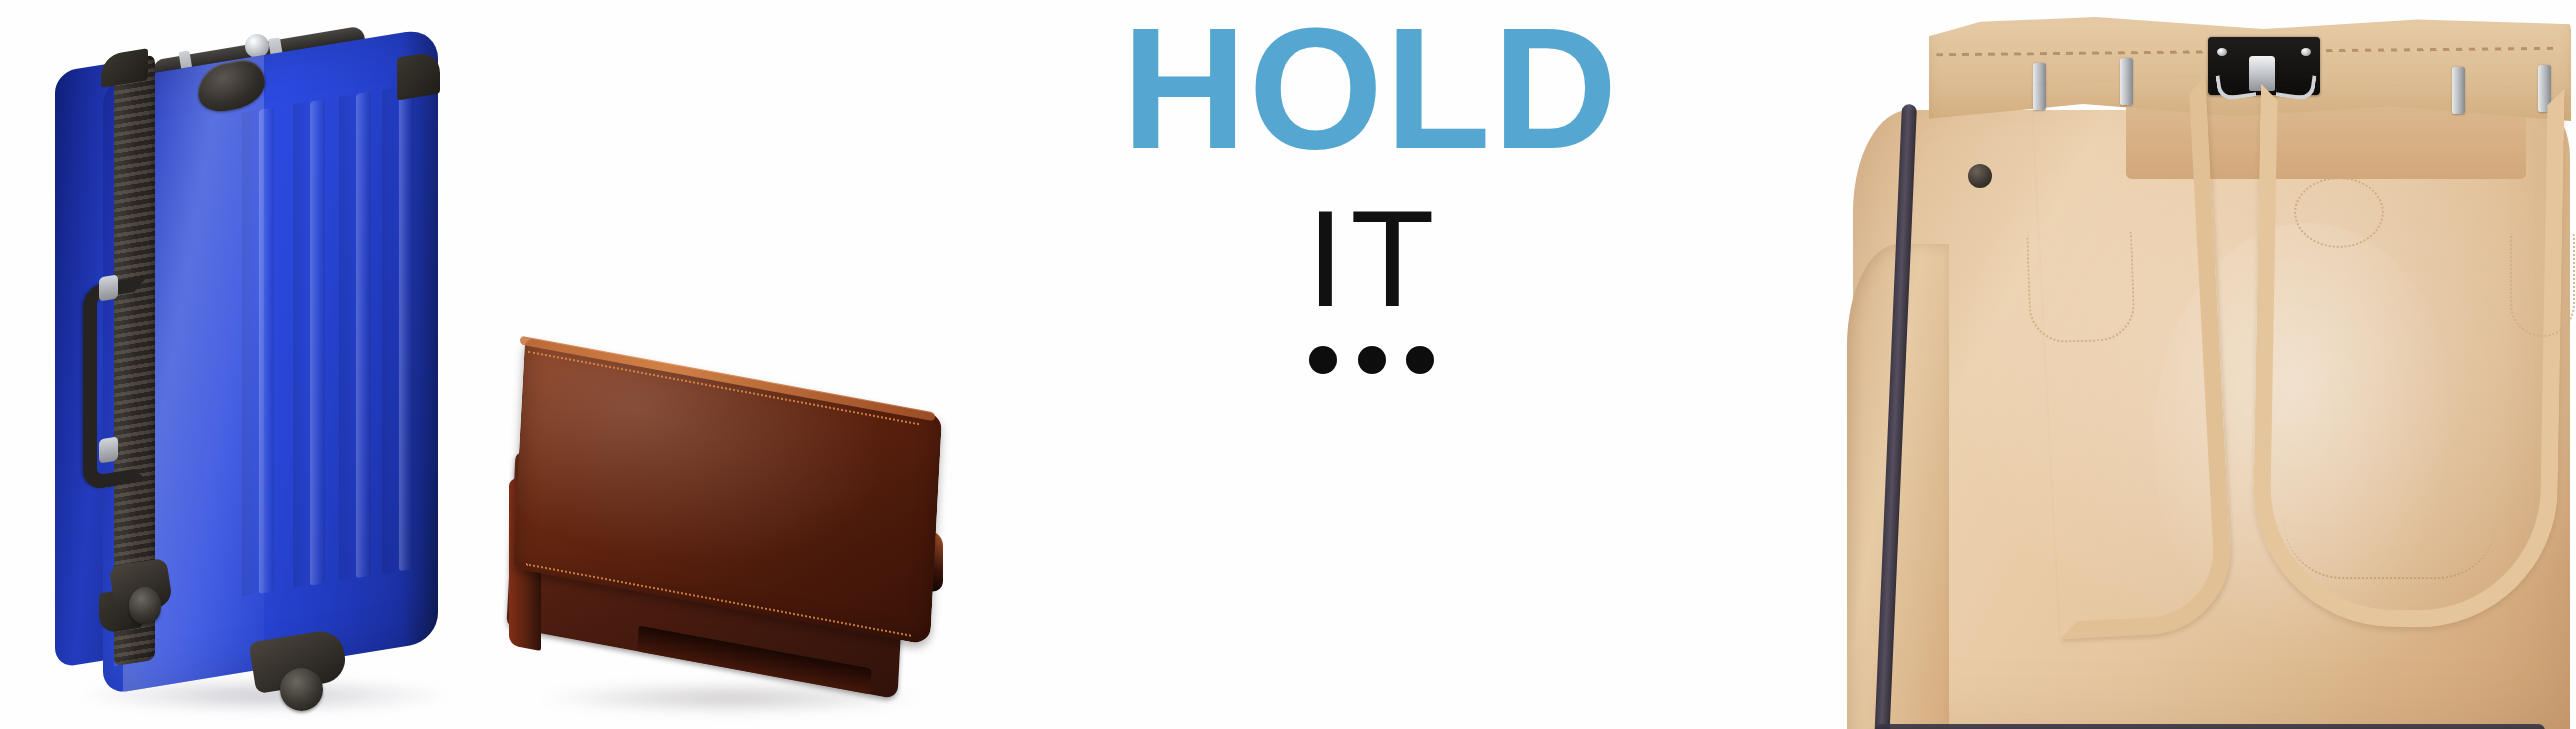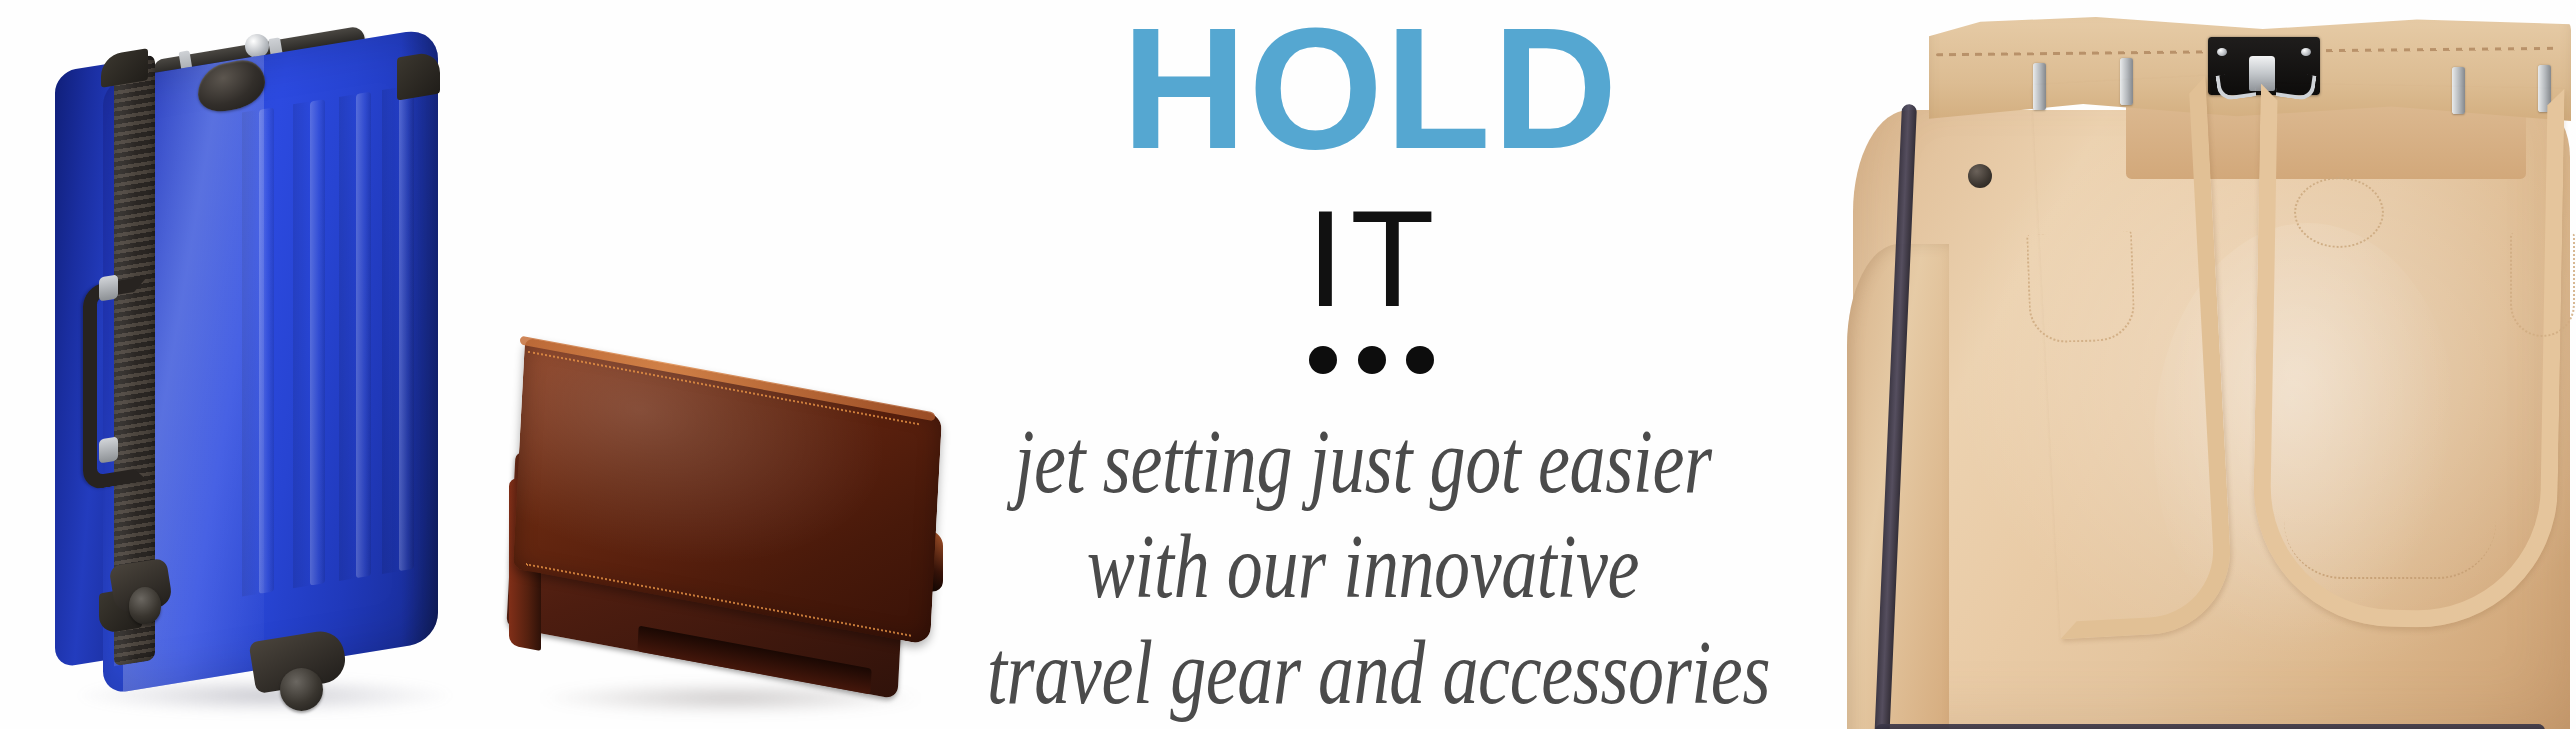--- a/index.html
+++ b/index.html
@@ -555,25 +555,20 @@
     <div class="headline-hold">HOLD</div>
 
     <div class="headline-it">IT</div>
 
     <div class="headline-dots">
       <span class="dot"></span>
       <span class="dot"></span>
       <span class="dot"></span>
     </div>
 
-    <div class="tagline">
-      <span class="tagline-line">jet setting just got easier</span>
-      <span class="tagline-line">with our innovative</span>
-      <span class="tagline-line">travel gear and accessories</span>
-    </div>
   </div>
 
   <div class="bag-wrap">
     <div class="bag-shadow"></div>
     <div class="bag-body"></div>
     <div class="bag-gusset"></div>
     <div class="bag-sheen"></div>
     <div class="bag-piping"></div>
     <div class="bag-piping-bottom"></div>
 

